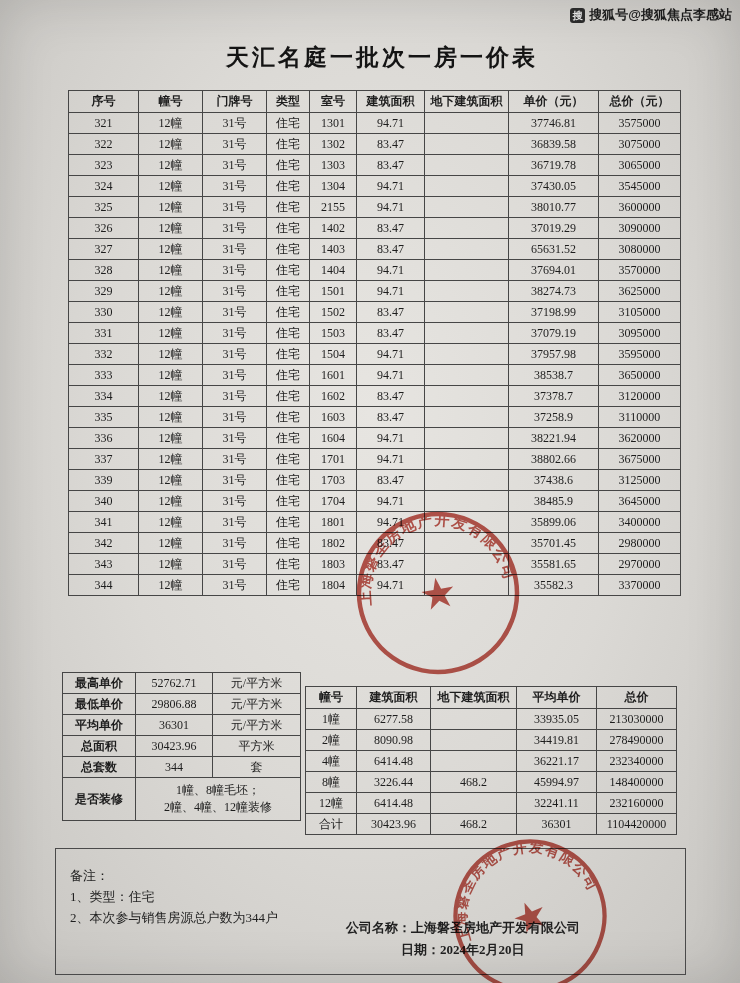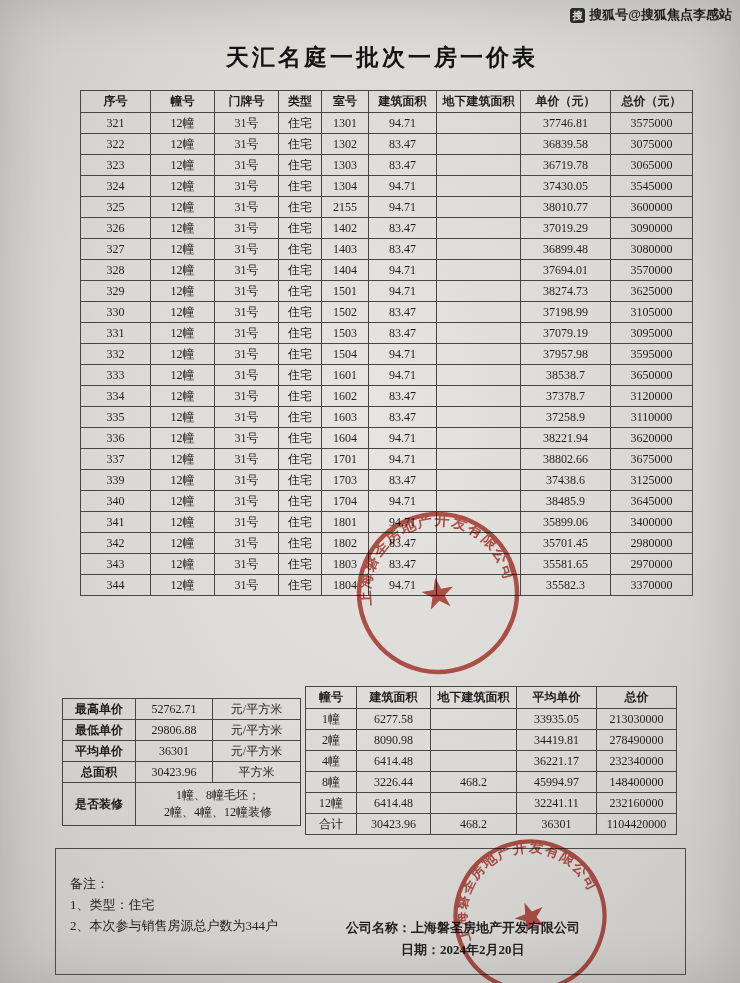--- a/index.html
+++ b/index.html
@@ -22,29 +22,29 @@
   .doc-title {
     position:absolute; top:42px; left:12px; width:100%; text-align:center;
     font-size:23px; font-weight:bold; letter-spacing:3px; color:#141414;font-family:Liberation Mono, monospace;
   }
   table { border-collapse:collapse; table-layout:fixed; font-size:12px; color:#1d1d1d; }
   td, th {
     border:1px solid #464646; text-align:center; padding:0 2px;
     height:21px; line-height:15px; overflow:hidden; white-space:nowrap;
   }
   th { font-weight:bold; height:22px; }
-  .main-table { position:absolute; left:80px; top:90px; width:612px; }
-  .sum-left  { position:absolute; left:62px;  top:698px; width:238px;border-radius:7px; }
+  .main-table { position:absolute; left:68px; top:90px; width:612px; }
+  .sum-left  { position:absolute; left:62px;  top:672px; width:238px;border-radius:7px; }
   .sum-left td:first-child { font-weight:bold; }
   .sum-left .tall td { height:43px; }
   .sum-left .two-line div { line-height:17px; }
   .sum-right { position:absolute; left:305px; top:686px; width:371px; }
   .notes-box {
     position:absolute; left:55px; top:848px; width:631px; height:127px;
-    border:1px solid #4a4a4a; font-size:13px; padding:24px 14px; line-height:21px;
+    border:1px solid #4a4a4a; font-size:13px; padding:16px 14px; line-height:21px;
   }
   .company-line { position:absolute; left:290px; top:68px; font-weight:bold; }
   .date-line    { position:absolute; left:345px; top:90px; font-weight:bold; }
   .seal { position:absolute; mix-blend-mode:multiply; opacity:.82; }
   .seal1 { left:353px; top:508px; transform:rotate(-10deg); }
   .seal2 { left:450px; top:836px; transform:rotate(-22deg); }
 </style>
 </head>
 <body>
 
@@ -150,21 +150,21 @@
           <td>3090000</td>
         </tr>
         <tr>
           <td>327</td>
           <td>12幢</td>
           <td>31号</td>
           <td>住宅</td>
           <td>1403</td>
           <td>83.47</td>
           <td></td>
-          <td>36899.48</td>
+          <td>65631.52</td>
           <td>3080000</td>
         </tr>
         <tr>
           <td>328</td>
           <td>12幢</td>
           <td>31号</td>
           <td>住宅</td>
           <td>1404</td>
           <td>94.71</td>
           <td></td>
@@ -358,20 +358,25 @@
       </tr>
       <tr>
         <td>平均单价</td>
         <td>36301</td>
         <td>元/平方米</td>
       </tr>
       <tr>
         <td>总面积</td>
         <td>30423.96</td>
         <td>平方米</td>
+      </tr>
+      <tr>
+        <td>总套数</td>
+        <td>344</td>
+        <td>套</td>
       </tr>
       <tr class="tall">
         <td>是否装修</td>
         <td colspan="2" class="two-line">
           <div>1幢、8幢毛坯；</div>
           <div>2幢、4幢、12幢装修</div>
         </td>
       </tr>
     </tbody>
   </table>

